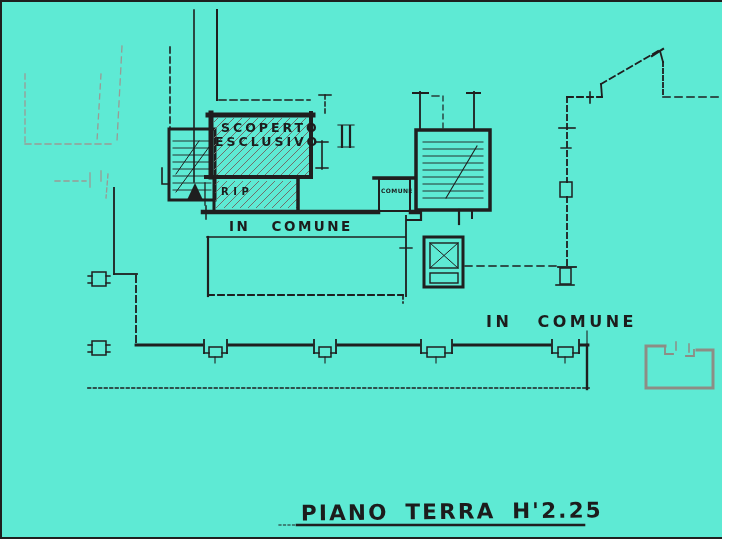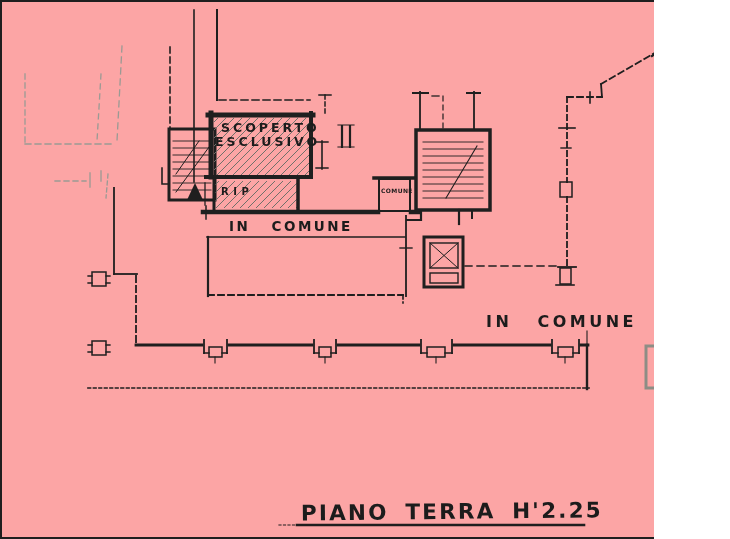--- a/index.html
+++ b/index.html
@@ -1,19 +1,19 @@
 <!DOCTYPE html>
 <html><head>
 <meta charset="utf-8">
 <style>
   html,body{margin:0;padding:0;background:#ffffff;}
   .canvas{
     position:relative;
-    width:654px;height:539px;
-    background:#fca5a5;
+    width:722px;height:539px;
+    background:#5eead4;
     overflow:hidden;
     font-family:"DejaVu Sans", sans-serif;
   }
   svg{position:absolute;left:0;top:0;}
   
   .ink{stroke:#1f1f1f;fill:none;stroke-linecap:square;}
   .fillink{fill:#1f1f1f;stroke:none;}
   .faint{stroke:#9a9a94;fill:none;stroke-linecap:square;}
   .litewall{stroke:#8d8d85;fill:none;stroke-linecap:square;}
   

